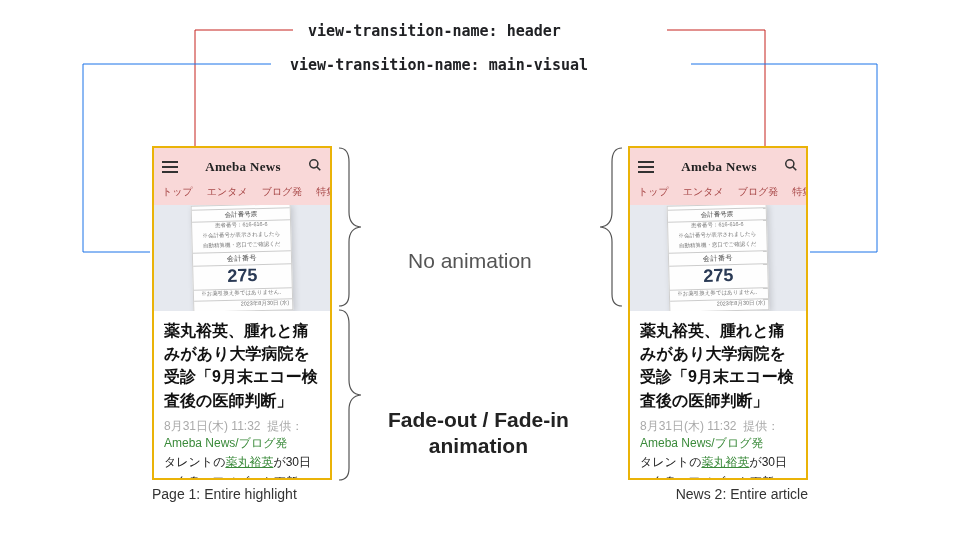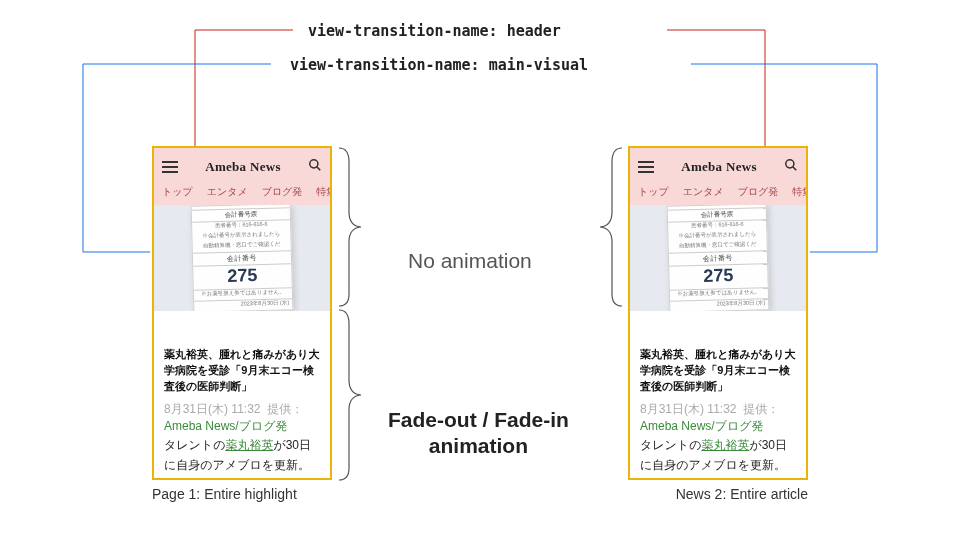--- a/index.html
+++ b/index.html
@@ -107,25 +107,24 @@
   .ticket .label { font-size: 7px; letter-spacing: 0.5px; }
   .ticket .num { font-size: 18px; font-weight: bold; color: #2a3a55; padding: 0 0 2px 0; }
   .ticket .small { font-size: 5.5px; color: #777; padding: 0 3px 3px 3px; }
 
   .body {
     padding: 8px 10px 8px 10px;
     flex: 1;
     overflow: hidden;
   }
   .headline {
-    font-size: 11px;
+    font-size: 16px;
     font-weight: bold;
     line-height: 1.45;
     color: #111;
-    margin-top: 28px;
   }
   .meta {
     font-size: 12px;
     color: #aaa;
     margin-top: 6px;
   }
   .meta .src { color: #3a8a3a; }
   .excerpt {
     font-size: 12px;
     color: #222;

